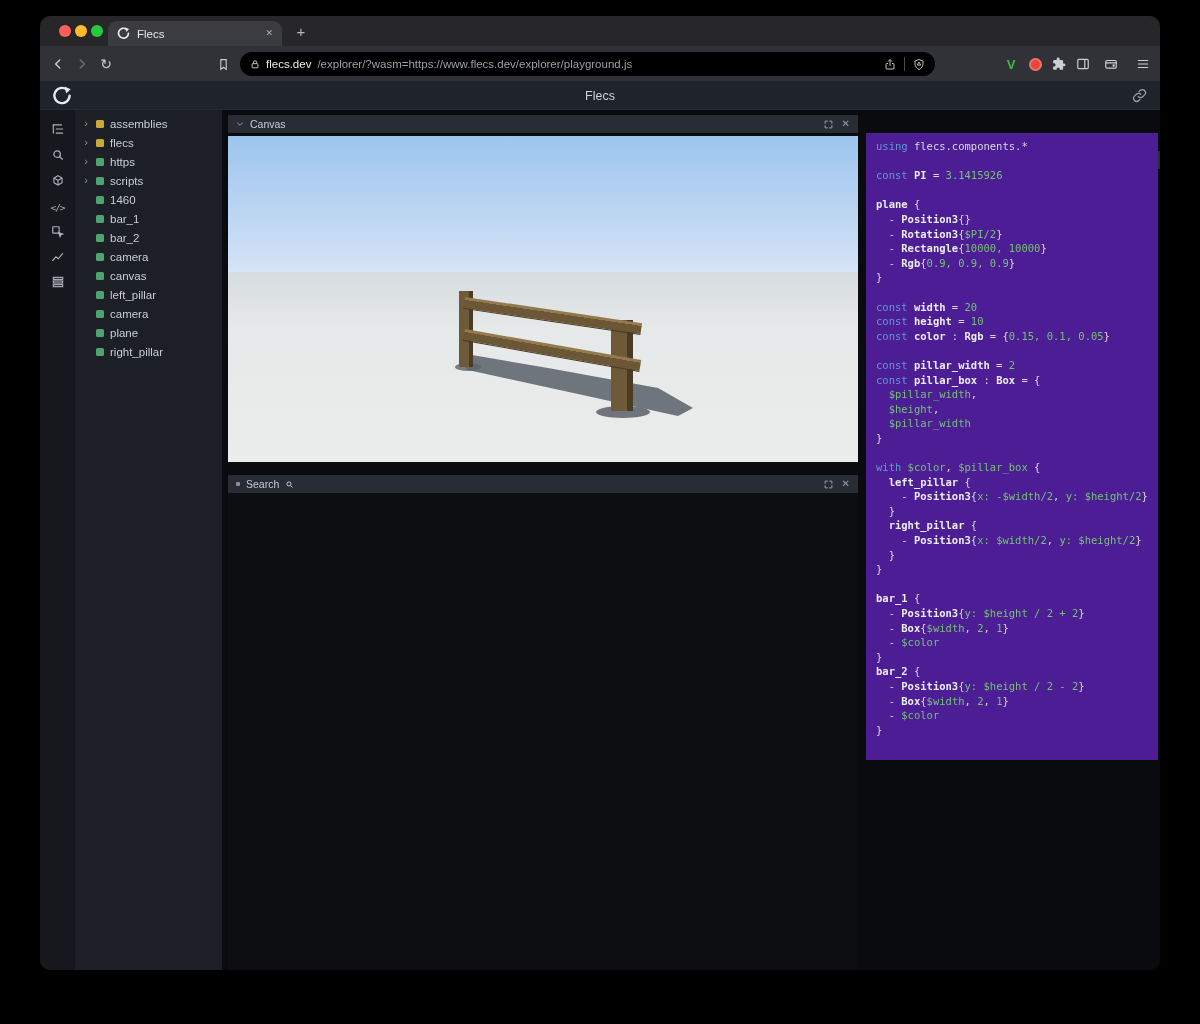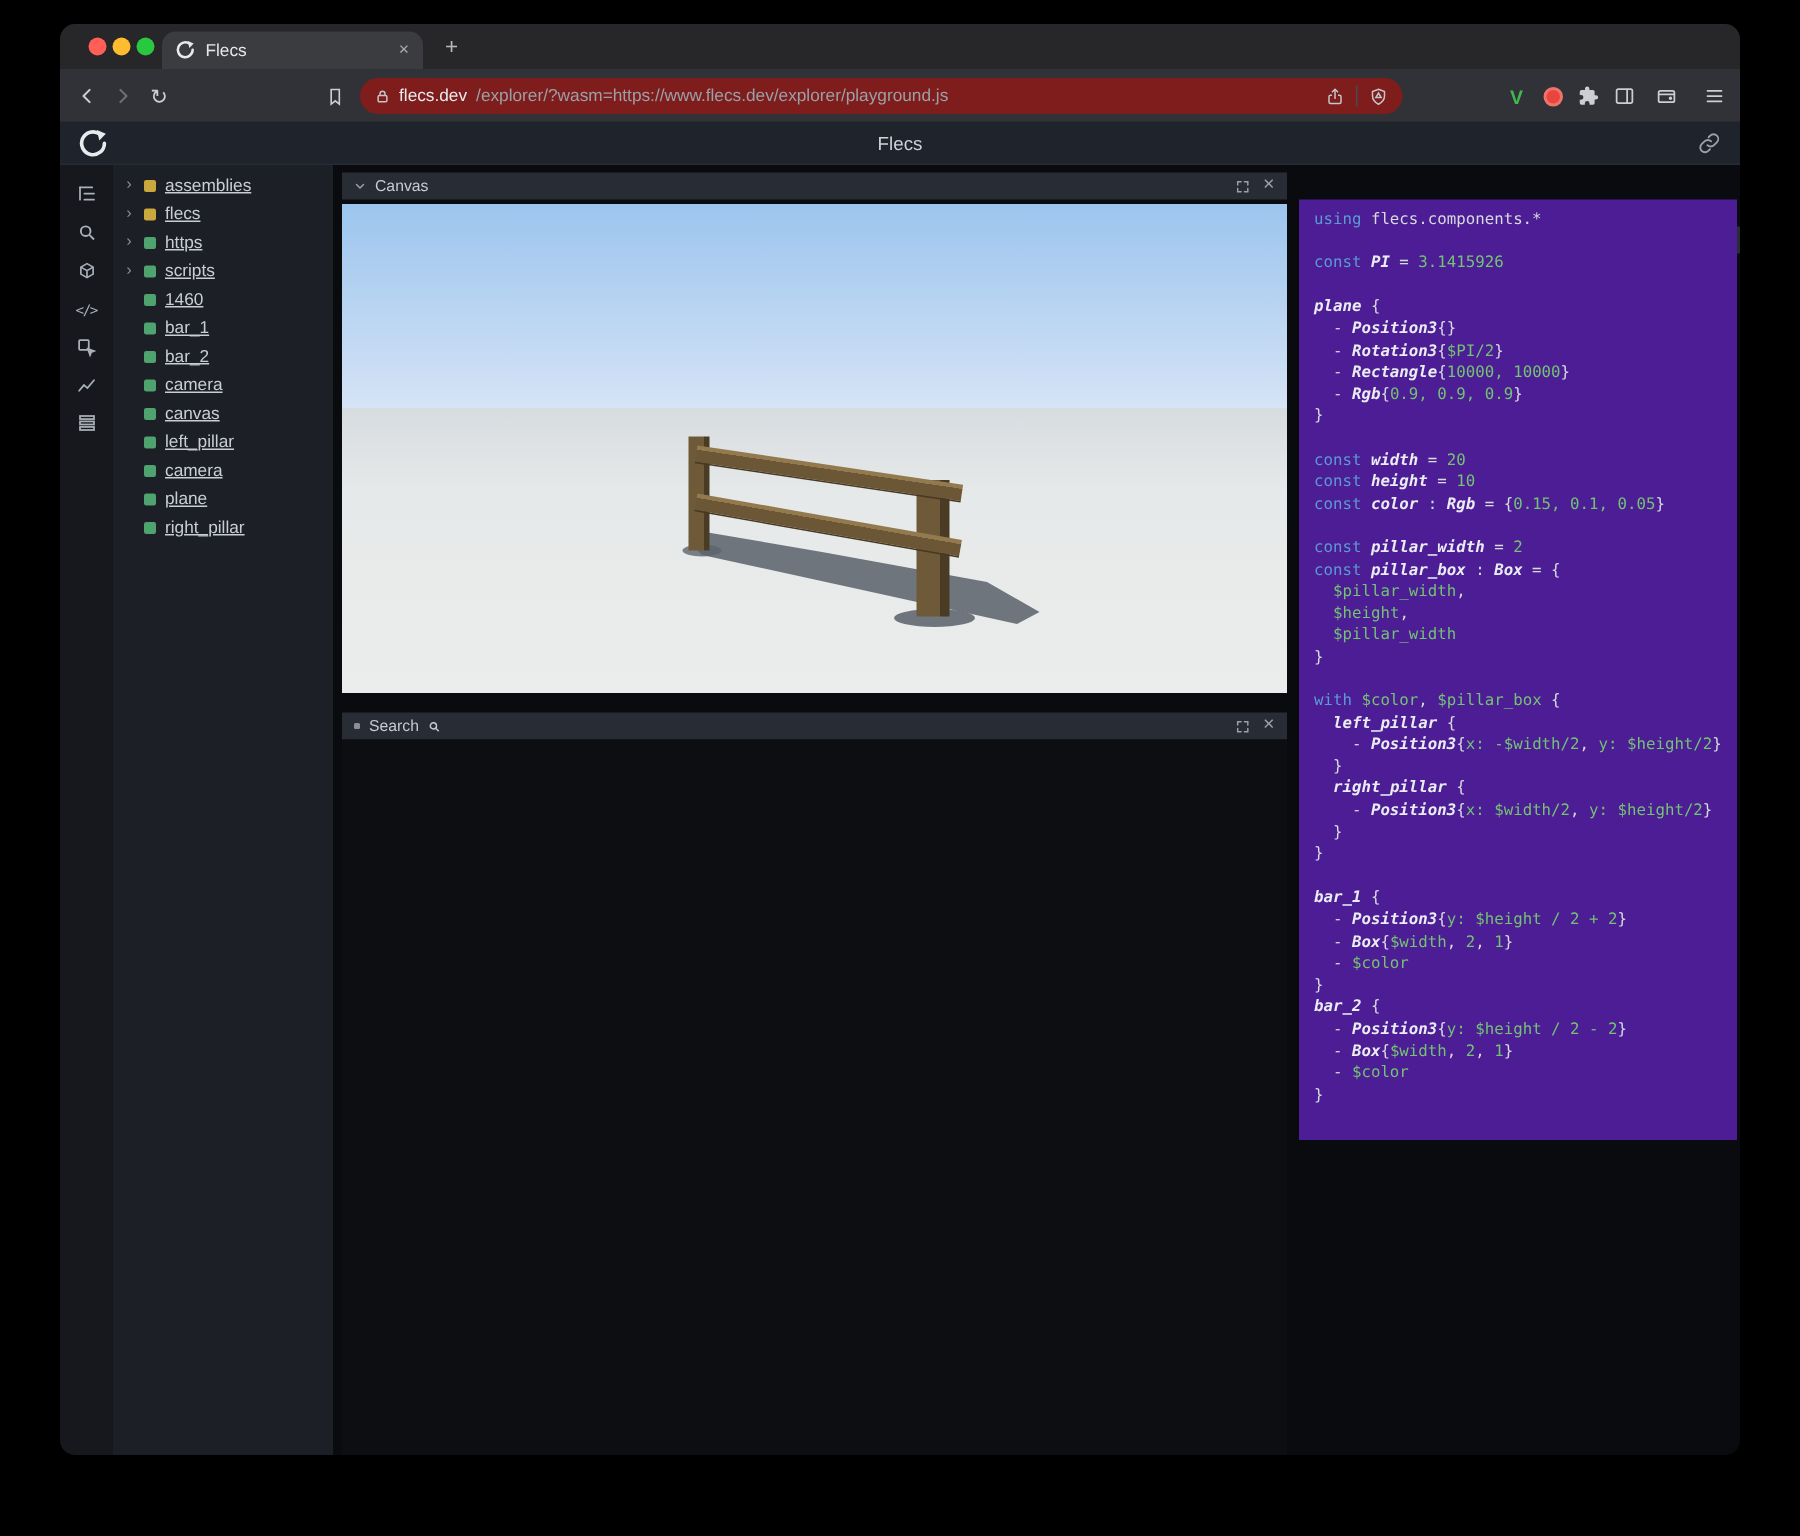--- a/index.html
+++ b/index.html
@@ -26,21 +26,21 @@
     color:#e6e7e9;font-size:11.5px;
   }
   .tab-close{margin-left:auto;color:#a9abaf;font-size:9px;line-height:1;cursor:default;}
   .newtab{position:absolute;left:252px;top:6px;width:18px;height:18px;display:flex;align-items:center;justify-content:center;color:#b7b9bc;font-size:15px;}
   
   .navbar{position:absolute;left:0;top:30px;right:0;height:36px;background:#313237;border-bottom:1px solid #222327;}
   .navico{position:absolute;top:9px;width:18px;height:18px;display:flex;align-items:center;justify-content:center;color:#cdced2;}
   .nv-back{left:9px;} .nv-fwd{left:33px;color:#6e7074;} .nv-reload{left:57px;font-size:14px;}
   .nv-bm{left:174px;}
   .urlpill{
-    position:absolute;left:200px;top:6px;width:695px;height:24px;background:#7f1d1d;
+    position:absolute;left:200px;top:6px;width:695px;height:24px;background:#000000;
     border-radius:12px;display:flex;align-items:center;gap:6px;padding:0 10px;
     font-size:11.5px;color:#9aa0a6;white-space:nowrap;overflow:hidden;
   }
   .url-host{color:#e8eaed;}
   .url-rest{color:#9aa0a6;}
   .pill-right{margin-left:auto;display:flex;align-items:center;gap:8px;color:#c3c5c9;}
   .pill-divider{width:1px;height:14px;background:#4a4b50;}
   .nv-vbadge{left:962px;color:#3fb950;font-weight:bold;font-size:13px;}
   .nv-red{left:986px;}
   .red-circle{width:13px;height:13px;border-radius:50%;background:#e8453c;border:2px solid #f0736b;}
@@ -54,21 +54,21 @@
   .content{position:absolute;left:0;top:28px;right:0;bottom:0;background:#0a0b0e;}
   
   .iconstrip{position:absolute;left:0;top:0;width:35px;bottom:0;background:#16181d;}
   .strip-icon{position:absolute;left:0;width:35px;height:22px;display:flex;align-items:center;justify-content:center;color:#a9b0b9;}
   .strip-code{font-family:"DejaVu Sans Mono",monospace;font-size:9.5px;letter-spacing:-1px;}
   
   .tree{position:absolute;left:35px;top:0;width:147px;bottom:0;background:#1c1f25;padding-top:4px;}
   .tree-row{height:19px;display:flex;align-items:center;gap:6px;padding-left:7px;color:#c9ced6;font-size:11.5px;}
   .tree-arrow{width:8px;color:#8a9099;font-size:11px;line-height:1;text-align:center;}
   .tree-square{width:8px;height:8px;border-radius:1.5px;flex:0 0 auto;}
-  .tree-label{white-space:nowrap;text-decoration:underline;}
+  .tree-label{white-space:nowrap;}
   
   .main{position:absolute;left:182px;right:0;top:0;bottom:0;background:#0a0b0e;}
   .panel-head{
     position:absolute;height:18px;background:#282c34;display:flex;align-items:center;
     gap:6px;padding:0 8px;font-size:10.5px;color:#c6cbd3;
   }
   .ph-icons{margin-left:auto;display:flex;align-items:center;gap:9px;color:#9aa1aa;}
   .ph-close{font-size:10px;line-height:1;}
   .ph-chev{display:flex;align-items:center;color:#9aa1aa;}
   .ph-dot{width:4px;height:4px;border-radius:1px;background:#8a9098;}
@@ -88,21 +88,21 @@
   .bar-top{top:161px;transform:rotate(8.4deg);}
   .bar-bottom{top:193px;transform:rotate(10deg);}
   
   .code{
     position:absolute;left:644px;top:23px;width:292px;height:627px;background:#4c1d95;
     padding:6px 4px 0 10px;font-family:"DejaVu Sans Mono",monospace;font-size:10.5px;
     line-height:14.6px;white-space:pre;color:var(--plain);overflow:hidden;
   }
   .cl span.k{color:var(--kw);}
   .cl span.v{color:var(--val);}
-  .cl span.c{color:var(--ident);font-weight:bold;font-style:italic;}
+  .cl span.c{color:var(--ident);font-weight:bold;}
   .cl span.t{color:var(--plain);}
   svg{display:block;}
 </style>
 </head>
 <body>
 
 <div class="window">
 
   <div class="tabstrip">
     <span class="traffic tl-close" style="background: rgb(255, 95, 87);"></span>

